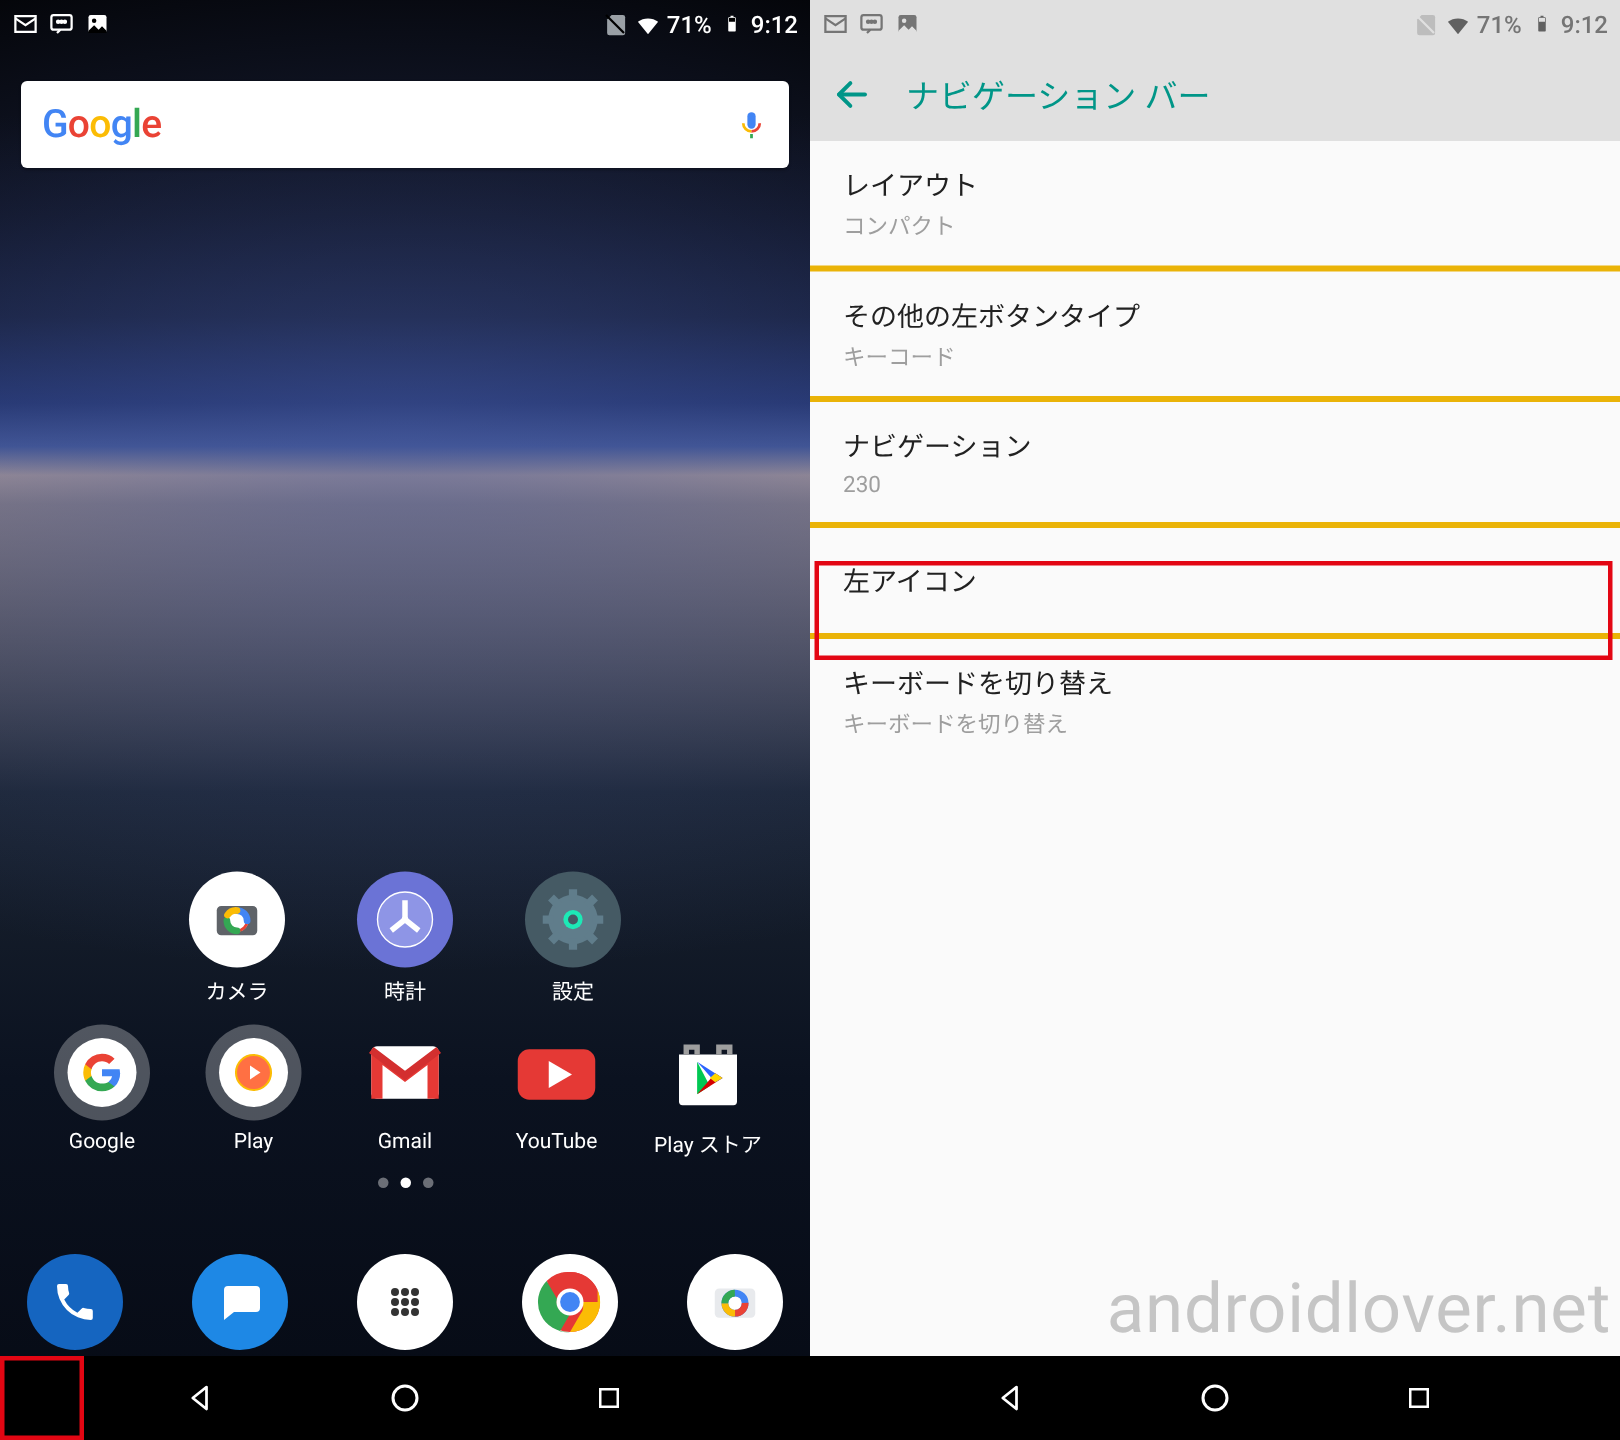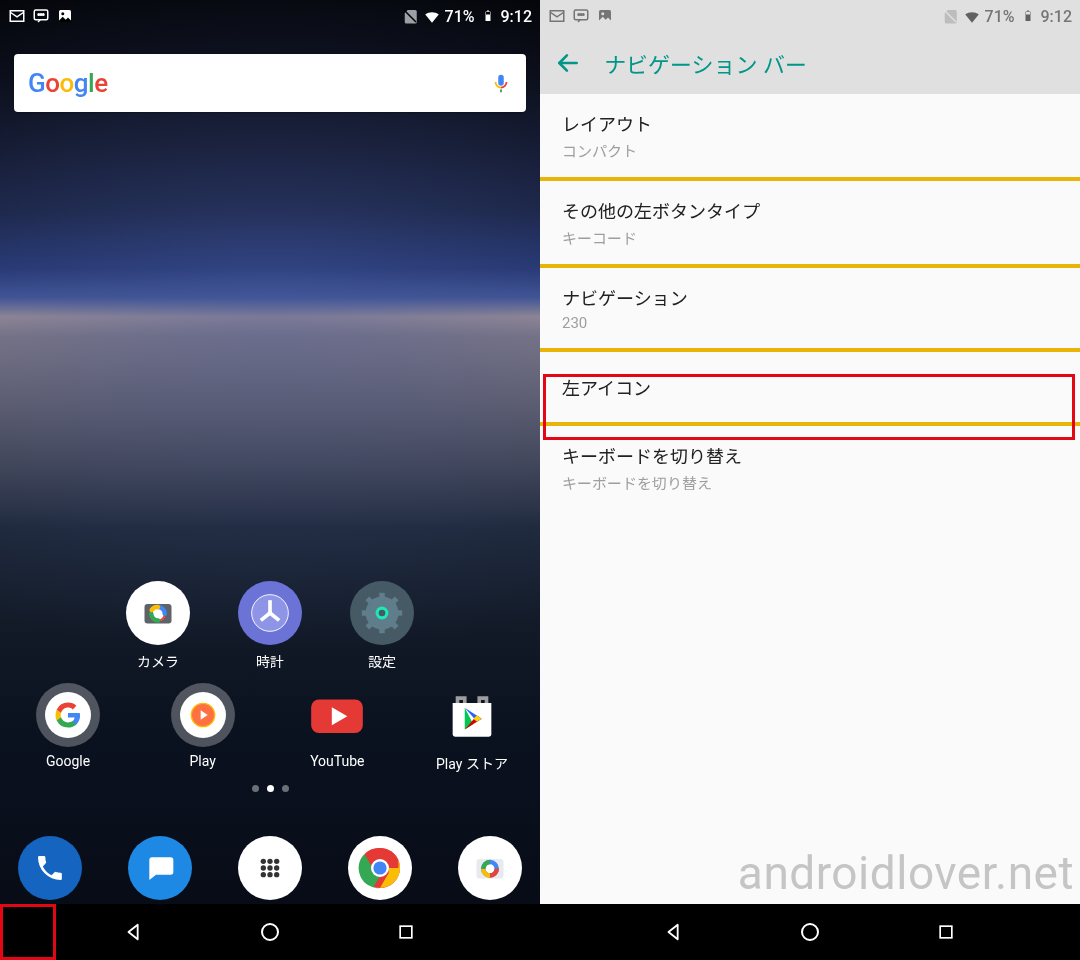--- a/index.html
+++ b/index.html
@@ -244,20 +244,30 @@
                   <circle cx="12" cy="12" r="10" fill="#ff7043"></circle>
                   <path d="M10 8l6 4-6 4z" fill="#fff"></path>
                   <circle cx="12" cy="12" r="10" fill="none" stroke="#FBBC05" stroke-width="1.2"></circle>
                 </svg>
             </div>
           </div>
           <div class="label">Play</div>
         </div>
         <div class="app">
           <div class="ico" style="background:transparent">
+            <svg viewBox="0 0 24 24" width="60" height="60">
+                <rect x="3" y="5" width="18" height="14" rx="1.5" fill="#fff"></rect>
+                <path d="M3 6.5V19h3V10l6 4.5L18 10v9h3V6.5L12 13 3 6.5z" fill="#E53935"></path>
+                <path d="M3 6l9 6.8L21 6" fill="none" stroke="#D32F2F" stroke-width="2"></path>
+              </svg>
+          </div>
+          <div class="label">Gmail</div>
+        </div>
+        <div class="app">
+          <div class="ico" style="background:transparent">
             <svg viewBox="0 0 24 24" width="62" height="62">
                 <rect x="2" y="6" width="20" height="13" rx="3" fill="#E53935"></rect>
                 <path d="M10 9l6 3.5-6 3.5z" fill="#fff"></path>
               </svg>
           </div>
           <div class="label">YouTube</div>
         </div>
         <div class="app">
           <div class="ico" style="background:transparent">
             <svg viewBox="0 0 24 24" width="58" height="58">

